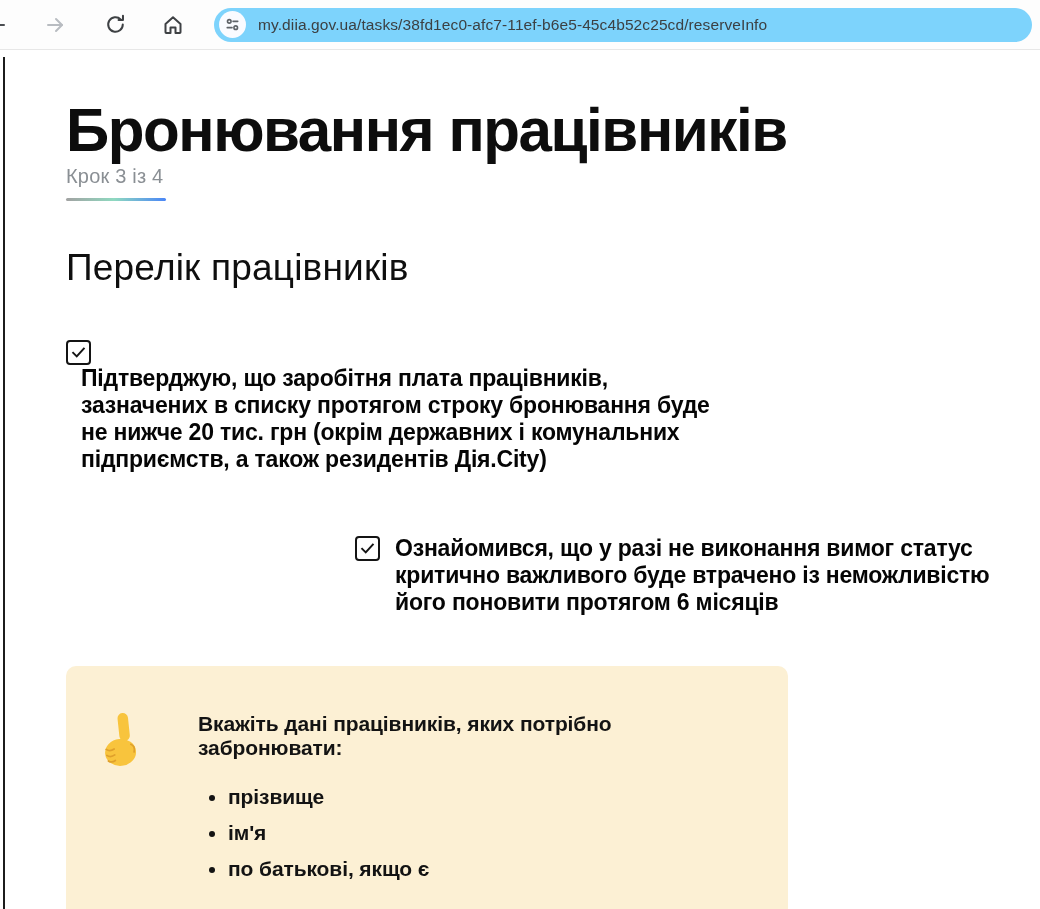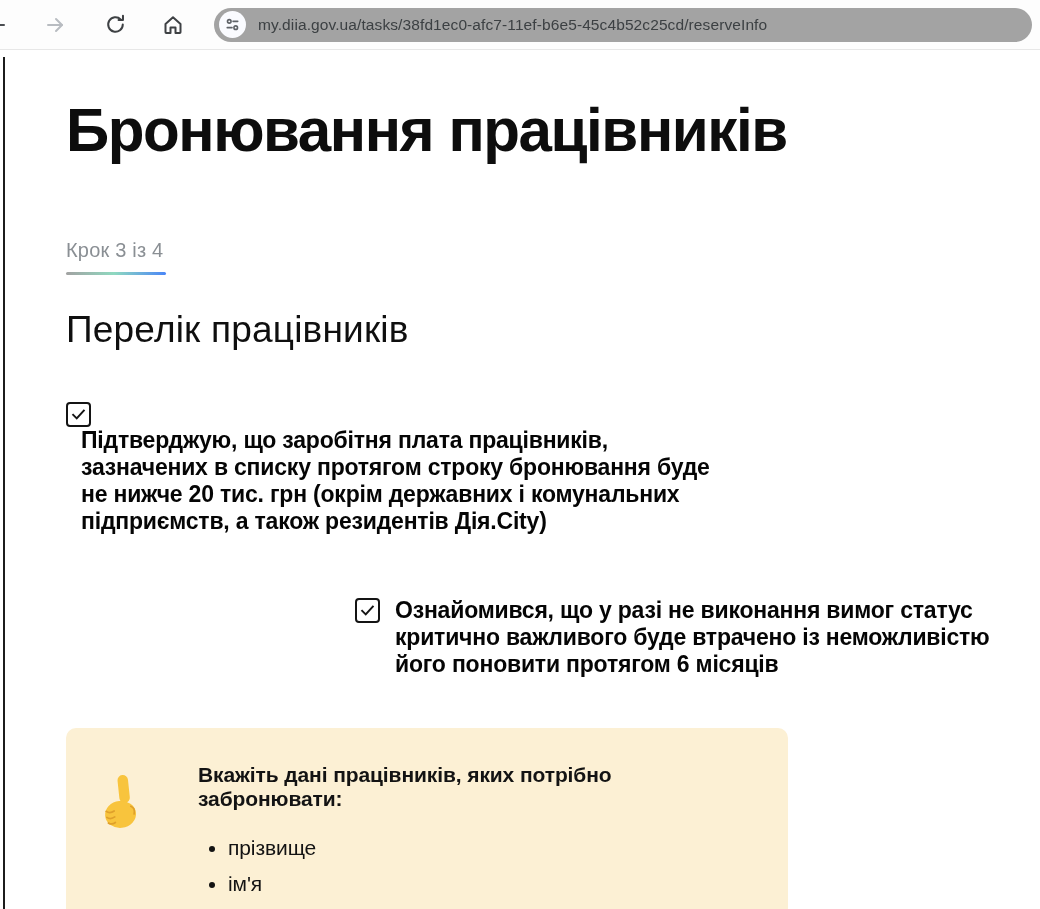--- a/index.html
+++ b/index.html
@@ -13,21 +13,21 @@
   }
   .nav-btn { display: inline-flex; align-items: center; justify-content: center;
     width: 34px; height: 34px; flex: 0 0 auto; }
   .nav-btn svg { display: block; }
   .btn-back    { margin-left: -20px; }
   .btn-forward { margin-left: 24px; }
   .btn-reload  { margin-left: 26px; }
   .btn-home    { margin-left: 24px; }
   .urlbar {
     margin-left: 24px; margin-right: 8px; flex: 1 1 auto;
-    height: 34px; border-radius: 17px; background: #a3a3a3;
+    height: 34px; border-radius: 17px; background: #7dd3fc;
     display: flex; align-items: center; padding: 0 14px 0 5px;
   }
   .tune-wrap {
     width: 27px; height: 27px; border-radius: 50%; background: #fafbff;
     display: inline-flex; align-items: center; justify-content: center; flex: 0 0 auto;
   }
   .url-text {
     margin-left: 12px; font-size: 15.5px; color: #3c4043; letter-spacing: 0.1px;
     white-space: nowrap; overflow: hidden;
   }
@@ -41,28 +41,28 @@
   
   .page { padding: 0 0 0 66px; }
 
   h1.page-title {
     margin-top: 44px; font-size: 62px; line-height: 1.15; font-weight: 700;
     letter-spacing: -1.5px; color: #0d0d0d;
     transform: scaleX(0.97); transform-origin: 0 50%;
     white-space: nowrap;
   }
 
-  .step-label { margin-top: 74px; font-size: 20px; color: #8a8f94; letter-spacing: 0.2px; }
+  .step-label { font-size: 20px; color: #8a8f94; letter-spacing: 0.2px; }
   .step-progress {
     margin-top: 10px; width: 100px; height: 3px; border-radius: 2px;
     background: linear-gradient(90deg, #a2a2a2 0%, #8fd9c0 48%, #4a86f7 100%);
   }
 
   h2.section-title {
-    margin-top: 34px; font-size: 37px; font-weight: 500; color: #0f0f0f;
+    margin-top: 46px; font-size: 37px; font-weight: 500; color: #0f0f0f;
     letter-spacing: 0.2px;
   }
 
   .checkbox-row { display: flex; align-items: flex-start; }
   .checkbox-row.first  { margin-top: 50px; flex-direction: column; }
   .checkbox-row.second { margin-top: 62px; justify-content: flex-end; }
   .checkbox {
     width: 25px; height: 25px; border: 2.5px solid #141414; border-radius: 4px;
     flex: 0 0 auto; margin-top: 1px; display: inline-flex;
     align-items: center; justify-content: center; cursor: pointer; background: #fff;
@@ -75,24 +75,24 @@
   }
 
   .info-box {
     margin-top: 50px; width: 722px; min-height: 320px;
     background: #fcf0d4; border-radius: 10px;
     padding: 30px 40px 0 32px;
     display: flex; align-items: flex-start;
   }
   .info-icon { flex: 0 0 auto; width: 52px; margin-top: 16px; transform: rotate(-6deg); }
   .info-content { margin-left: 48px; }
-  .info-title { font-size: 21px; font-weight: 700; color: #131313; margin-top: 5px; letter-spacing: -0.1px; }
+  .info-title { font-size: 21px; font-weight: 700; color: #131313; margin-top: 16px; letter-spacing: -0.1px; }
   .info-list { margin-top: 24px; padding-left: 30px; list-style: disc; }
   .info-list li {
-    font-size: 21px; font-weight: 400; color: #131313; margin-bottom: 10px;
+    font-size: 21px; font-weight: 700; color: #131313; margin-bottom: 10px;
     letter-spacing: -0.1px; line-height: 26px;
   }
 </style>
 </head>
 <body>
 
 <div class="toolbar">
   <span class="nav-btn btn-back">
     <svg width="24" height="24" viewBox="0 0 24 24" fill="none" stroke="#4a4d51" stroke-width="2" stroke-linecap="round" stroke-linejoin="round">
       <path d="M19 12H5"></path>

